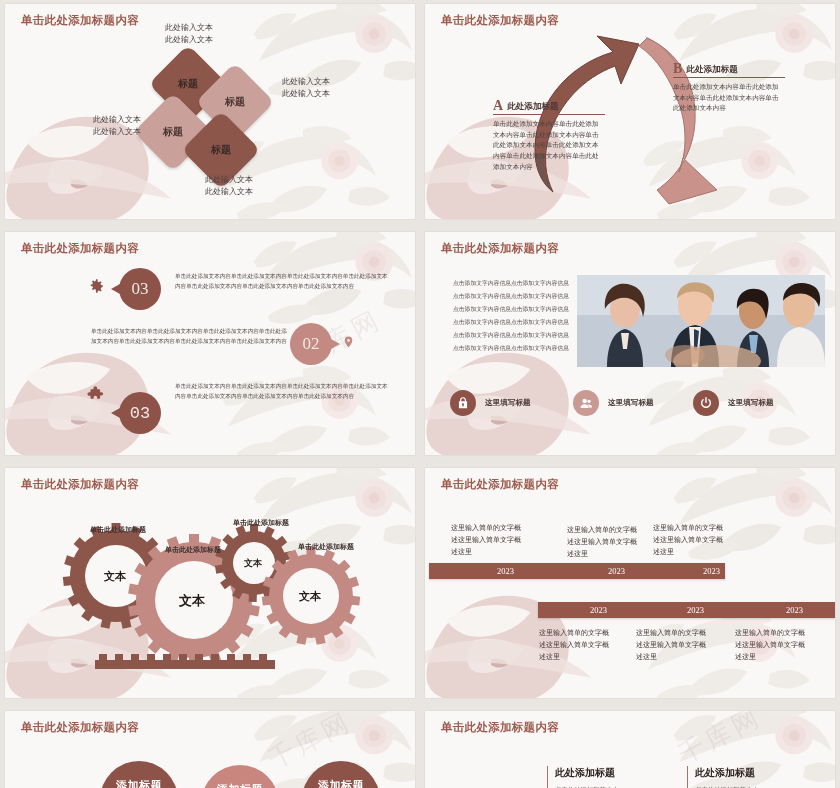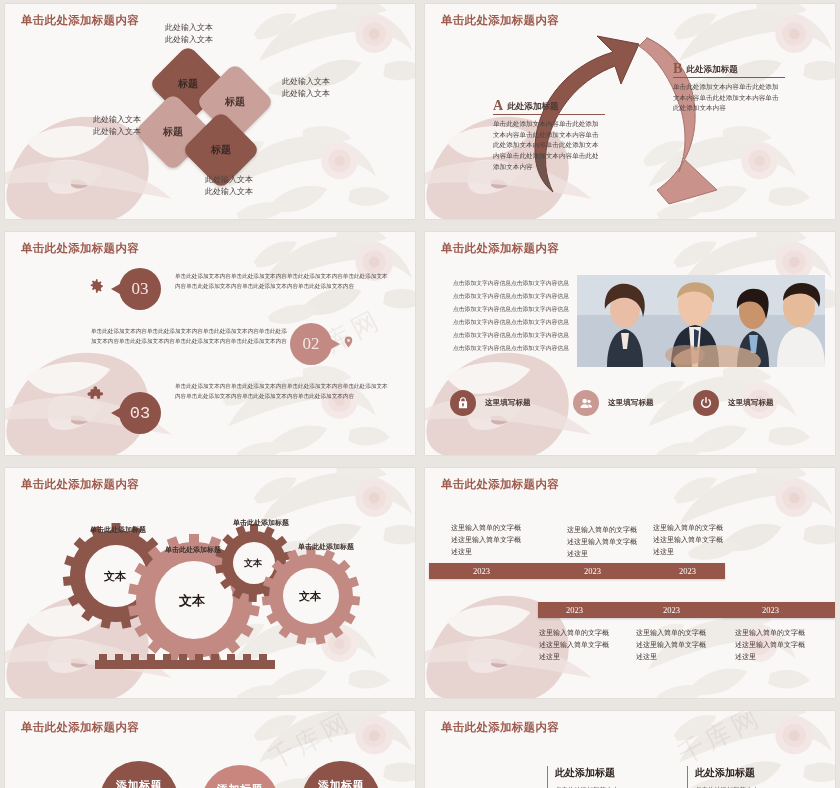--- a/index.html
+++ b/index.html
@@ -107,21 +107,21 @@
   .gearLbl { position: absolute; font-size: 7px; font-weight: bold; color: #3f3330; z-index: 5; white-space: nowrap; font-family: "Liberation Serif", serif; }
   .gearTxt { position: absolute; z-index: 6; font-size: 11px; font-weight: bold; color: #241a18; font-family: "DejaVu Sans", sans-serif; }
 
   
   .bar {
     position: absolute; z-index: 3; background: #96564a; height: 16px;
     display: flex; align-items: center; color: #fff; font-size: 8.5px;
     font-family: "Liberation Serif", serif;
     box-shadow: 0 1px 2px rgba(0,0,0,.18);
   }
-  .bar span { position: absolute; }
+  .bar span { position: absolute; margin-left: 24px; }
   .tlTxt { position: absolute; z-index: 4; font-size: 7px; color: #3f3330; line-height: 1.7; width: 76px;
            font-family: "Liberation Serif", serif; }
 
   
   .dome {
     position: absolute; z-index: 3; width: 78px; height: 70px;
     border-radius: 39px 39px 4px 4px;
     display: flex; flex-direction: column; align-items: center;
     padding-top: 17px; color: #fff;
   }

